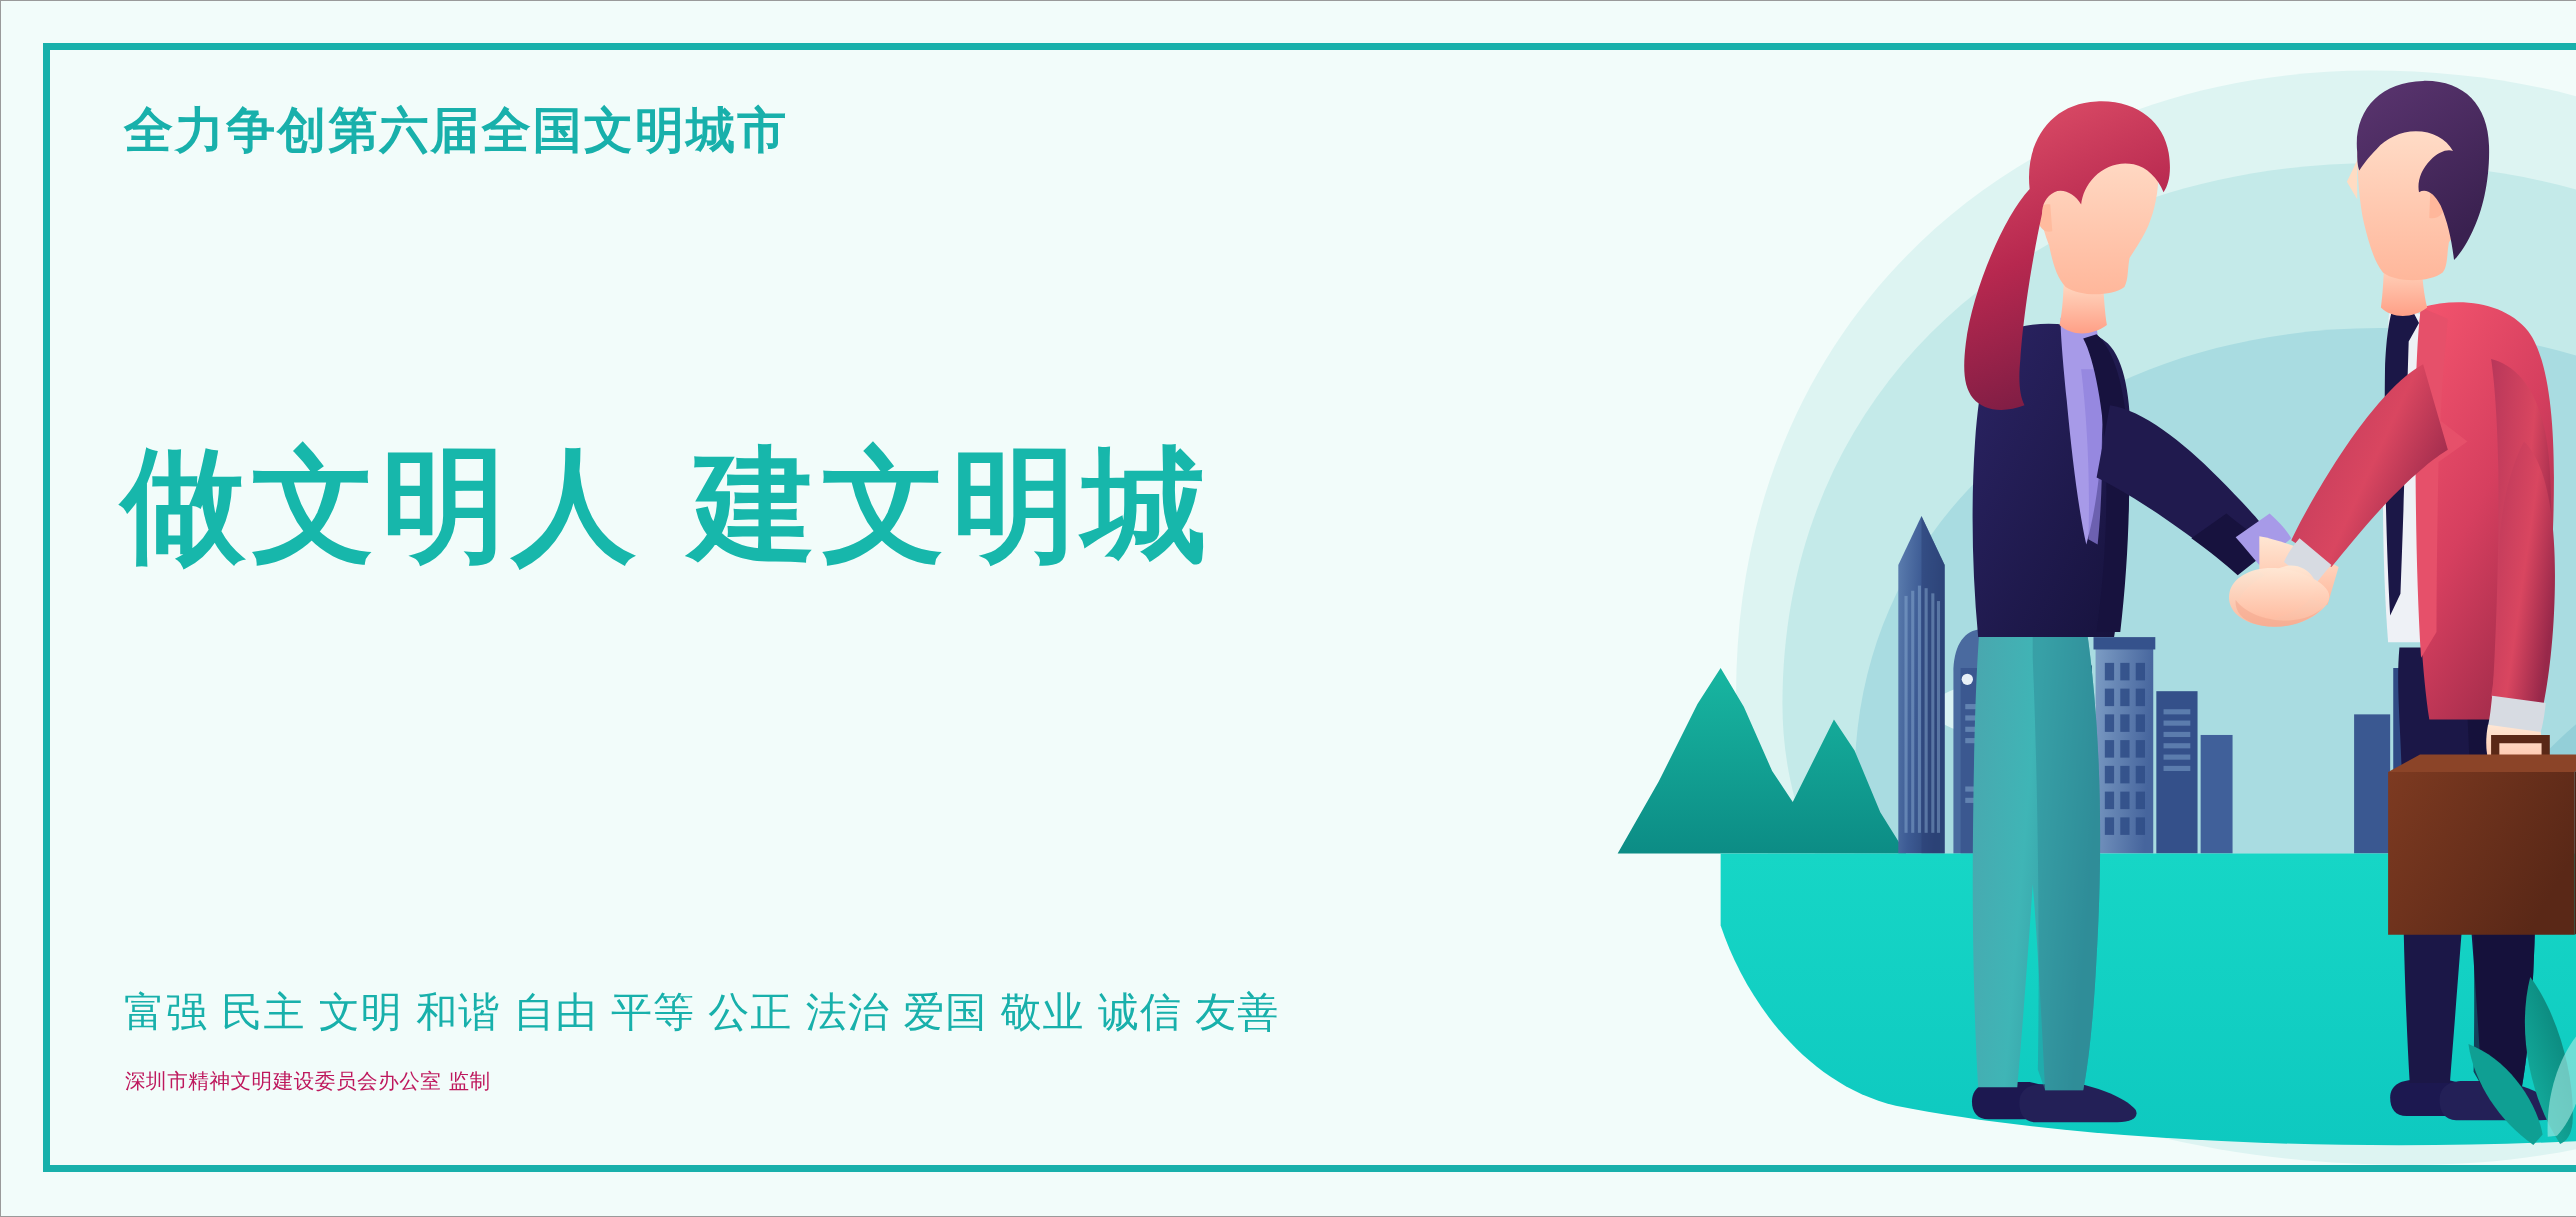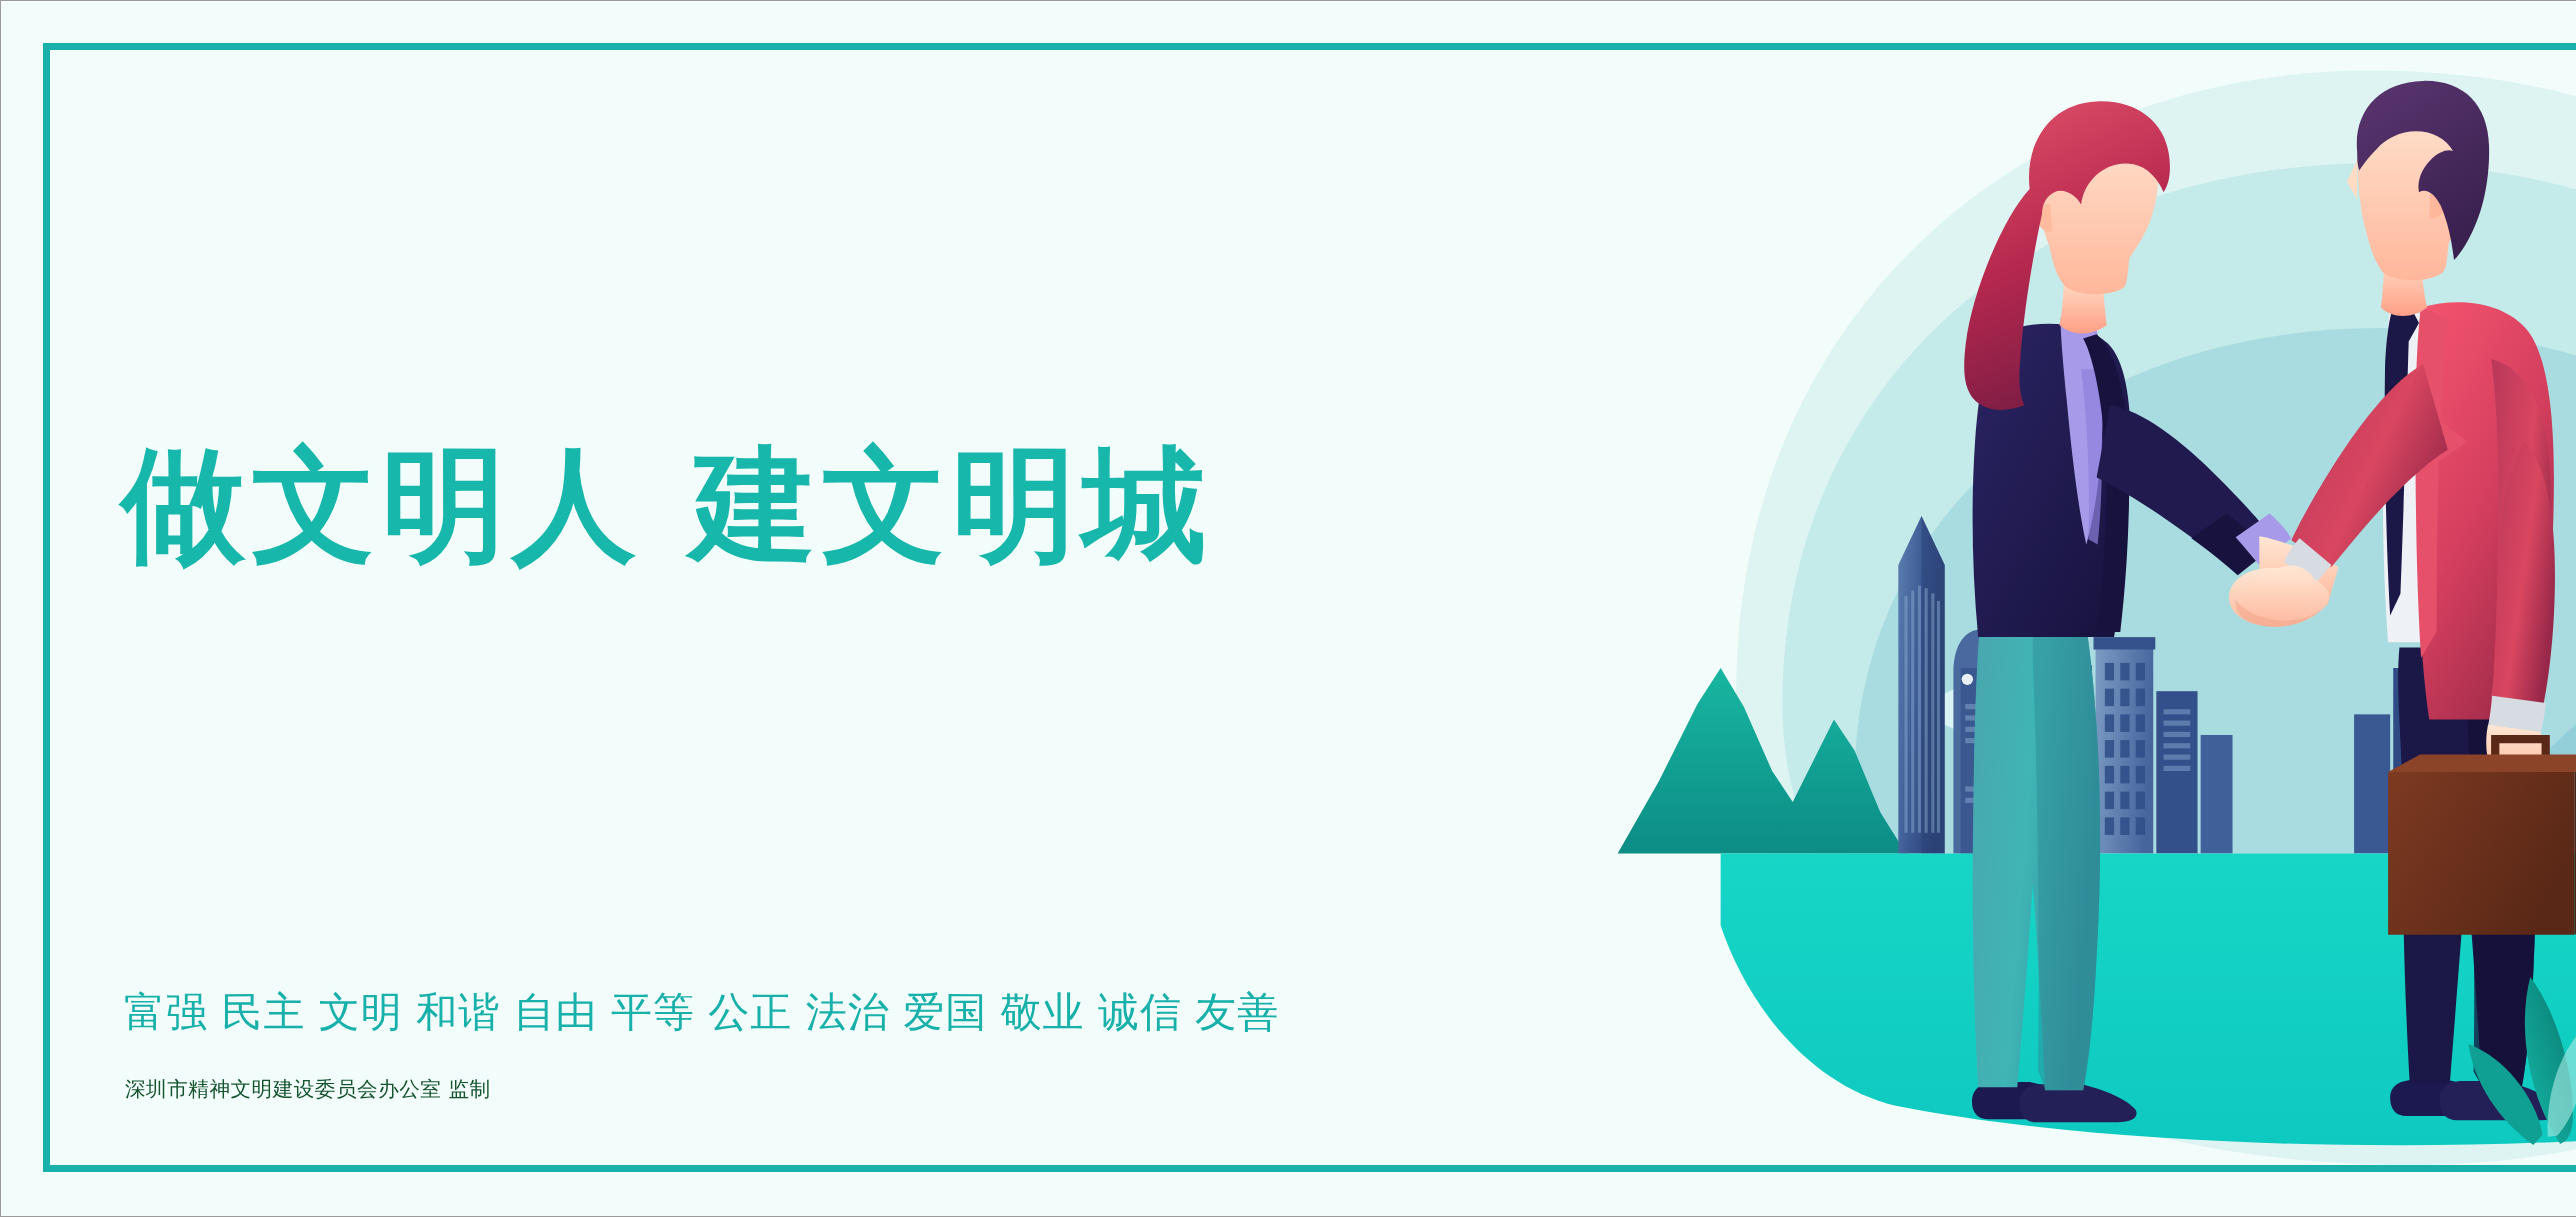--- a/index.html
+++ b/index.html
@@ -77,25 +77,24 @@
     color:#18b0ab;
     letter-spacing:1px;
     white-space:nowrap;
     line-height:1;
   }
   .values-list span{ margin-right:13.4px; }
   .issuer{
     position:absolute;
     left:1px; top:1071px;
     font-size:20.6px;
-    color:#14532d;
+    color:#be185d;
     letter-spacing:0.5px;
     white-space:nowrap;
     line-height:1;
-    margin-top:8px;
   }
 
   
   #art{
     position:absolute;
     left:1566px; top:50px;
     width:1432px; height:1115px;
     z-index:20;
   }
   #art svg{ display:block; width:100%; height:100%; }
@@ -388,20 +387,21 @@
           <path d="M1930 2124 C1870 2032 1846 1904 1872 1800 C1926 1872 1960 1996 1954 2084 C1952 2106 1942 2120 1930 2124 Z" fill="url(#gLeaf2)"></path>
           <path d="M1878 2126 C1812 2080 1762 2004 1752 1930 C1826 1958 1884 2038 1896 2106 Z" fill="#0f9f93"></path>
           <path d="M1906 2110 C1902 2026 1930 1944 1978 1896 C1988 1976 1966 2062 1924 2108 Z" fill="#9fe6e0" opacity="0.65"></path>
           <path d="M2070 2124 C2150 2060 2296 2036 2420 2066 C2330 2116 2190 2138 2086 2128 Z" fill="#0ea596"></path>
         </g>
       </g>
     </svg>
   </div>
 
   <div id="textcol">
+    <div class="eyebrow">全力争创第六届全国文明城市</div>
     <div class="headline l2">做文明人 建文明城</div>
     <div class="values-list"><span>富强</span><span>民主</span><span>文明</span><span>和谐</span><span>自由</span><span>平等</span><span>公正</span><span>法治</span><span>爱国</span><span>敬业</span><span>诚信</span><span>友善</span></div>
     <div class="issuer">深圳市精神文明建设委员会办公室 监制</div>
   </div>
 
   <div id="frame"></div>
   <div id="edge"></div>
 </div>
 
 

